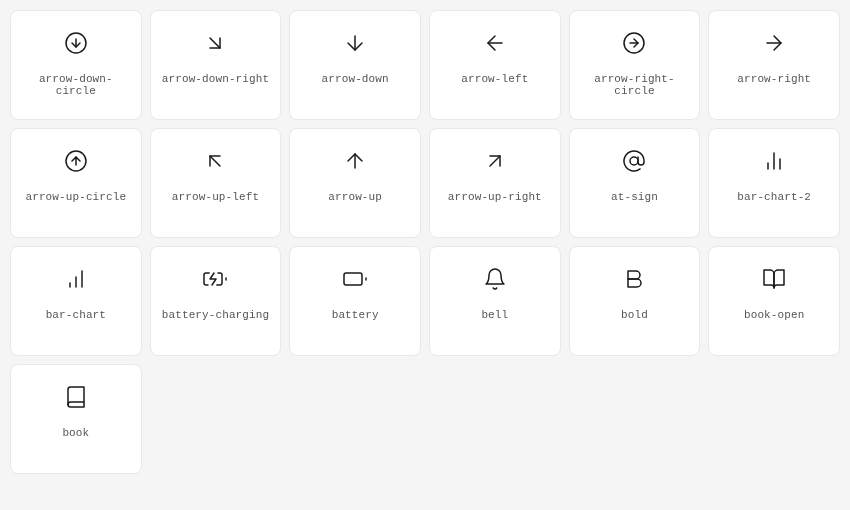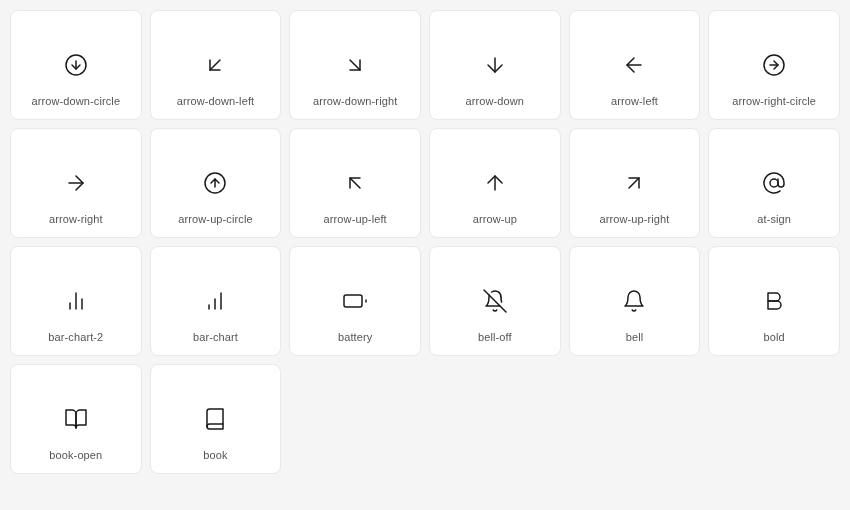--- a/index.html
+++ b/index.html
@@ -13,25 +13,26 @@
       grid-template-columns: repeat(6, 1fr);
       gap: 8px;
     }
     .icon-card {
       background: #fff;
       border-radius: 8px;
       border: 1px solid #e8e8e8;
       display: flex;
       flex-direction: column;
       align-items: center;
-      justify-content: flex-end;
+      justify-content: flex-start;
       padding: 16px 8px 12px;
       cursor: pointer;
       transition: box-shadow 0.15s;
       min-height: 110px;
+      font-family: Liberation Mono, monospace;
     }
     .icon-symbol {
       font-size: 24px;
       line-height: 1;
       margin-bottom: 14px;
       display: flex;
       align-items: center;
       justify-content: center;
       height: 32px;
     }
@@ -61,29 +62,20 @@
           <circle cx="12" cy="12" r="10"></circle>
           <polyline points="8 12 12 16 16 12"></polyline>
           <line x1="12" y1="8" x2="12" y2="16"></line>
         </svg>
       </div>
       <div class="icon-label">arrow-down-circle</div>
     </div>
     <div class="icon-card">
       <div class="icon-symbol">
         <svg viewBox="0 0 24 24">
-          <line x1="17" y1="7" x2="7" y2="17"></line>
-          <polyline points="17 17 7 17 7 7"></polyline>
-        </svg>
-      </div>
-      <div class="icon-label">arrow-down-left</div>
-    </div>
-    <div class="icon-card">
-      <div class="icon-symbol">
-        <svg viewBox="0 0 24 24">
           <line x1="7" y1="7" x2="17" y2="17"></line>
           <polyline points="17 7 17 17 7 17"></polyline>
         </svg>
       </div>
       <div class="icon-label">arrow-down-right</div>
     </div>
     <div class="icon-card">
       <div class="icon-symbol">
         <svg viewBox="0 0 24 24">
           <line x1="12" y1="5" x2="12" y2="19"></line>
@@ -182,37 +174,35 @@
           <line x1="12" y1="20" x2="12" y2="10"></line>
           <line x1="18" y1="20" x2="18" y2="4"></line>
           <line x1="6" y1="20" x2="6" y2="16"></line>
         </svg>
       </div>
       <div class="icon-label">bar-chart</div>
     </div>
     <div class="icon-card">
       <div class="icon-symbol">
         <svg viewBox="0 0 24 24">
+          <path d="M5 18H3a2 2 0 0 1-2-2V8a2 2 0 0 1 2-2h3.19M15 6h2a2 2 0 0 1 2 2v8a2 2 0 0 1-2 2h-3.19"></path>
+          <line x1="23" y1="13" x2="23" y2="11"></line>
+          <polyline points="11 6 7 12 13 12 9 18"></polyline>
+        </svg>
+      </div>
+      <div class="icon-label">battery-charging</div>
+    </div>
+    <div class="icon-card">
+      <div class="icon-symbol">
+        <svg viewBox="0 0 24 24">
           <rect x="1" y="6" width="18" height="12" rx="2" ry="2"></rect>
           <line x1="23" y1="13" x2="23" y2="11"></line>
         </svg>
       </div>
       <div class="icon-label">battery</div>
-    </div>
-    <div class="icon-card">
-      <div class="icon-symbol">
-        <svg viewBox="0 0 24 24">
-          <path d="M13.73 21a2 2 0 0 1-3.46 0"></path>
-          <path d="M18.63 13A17.89 17.89 0 0 1 18 8"></path>
-          <path d="M6.26 6.26A5.86 5.86 0 0 0 6 8c0 7-3 9-3 9h14"></path>
-          <path d="M18 8a6 6 0 0 0-9.33-5"></path>
-          <line x1="1" y1="1" x2="23" y2="23"></line>
-        </svg>
-      </div>
-      <div class="icon-label">bell-off</div>
     </div>
     <div class="icon-card">
       <div class="icon-symbol">
         <svg viewBox="0 0 24 24">
           <path d="M18 8A6 6 0 0 0 6 8c0 7-3 9-3 9h18s-3-2-3-9"></path>
           <path d="M13.73 21a2 2 0 0 1-3.46 0"></path>
         </svg>
       </div>
       <div class="icon-label">bell</div>
     </div>

